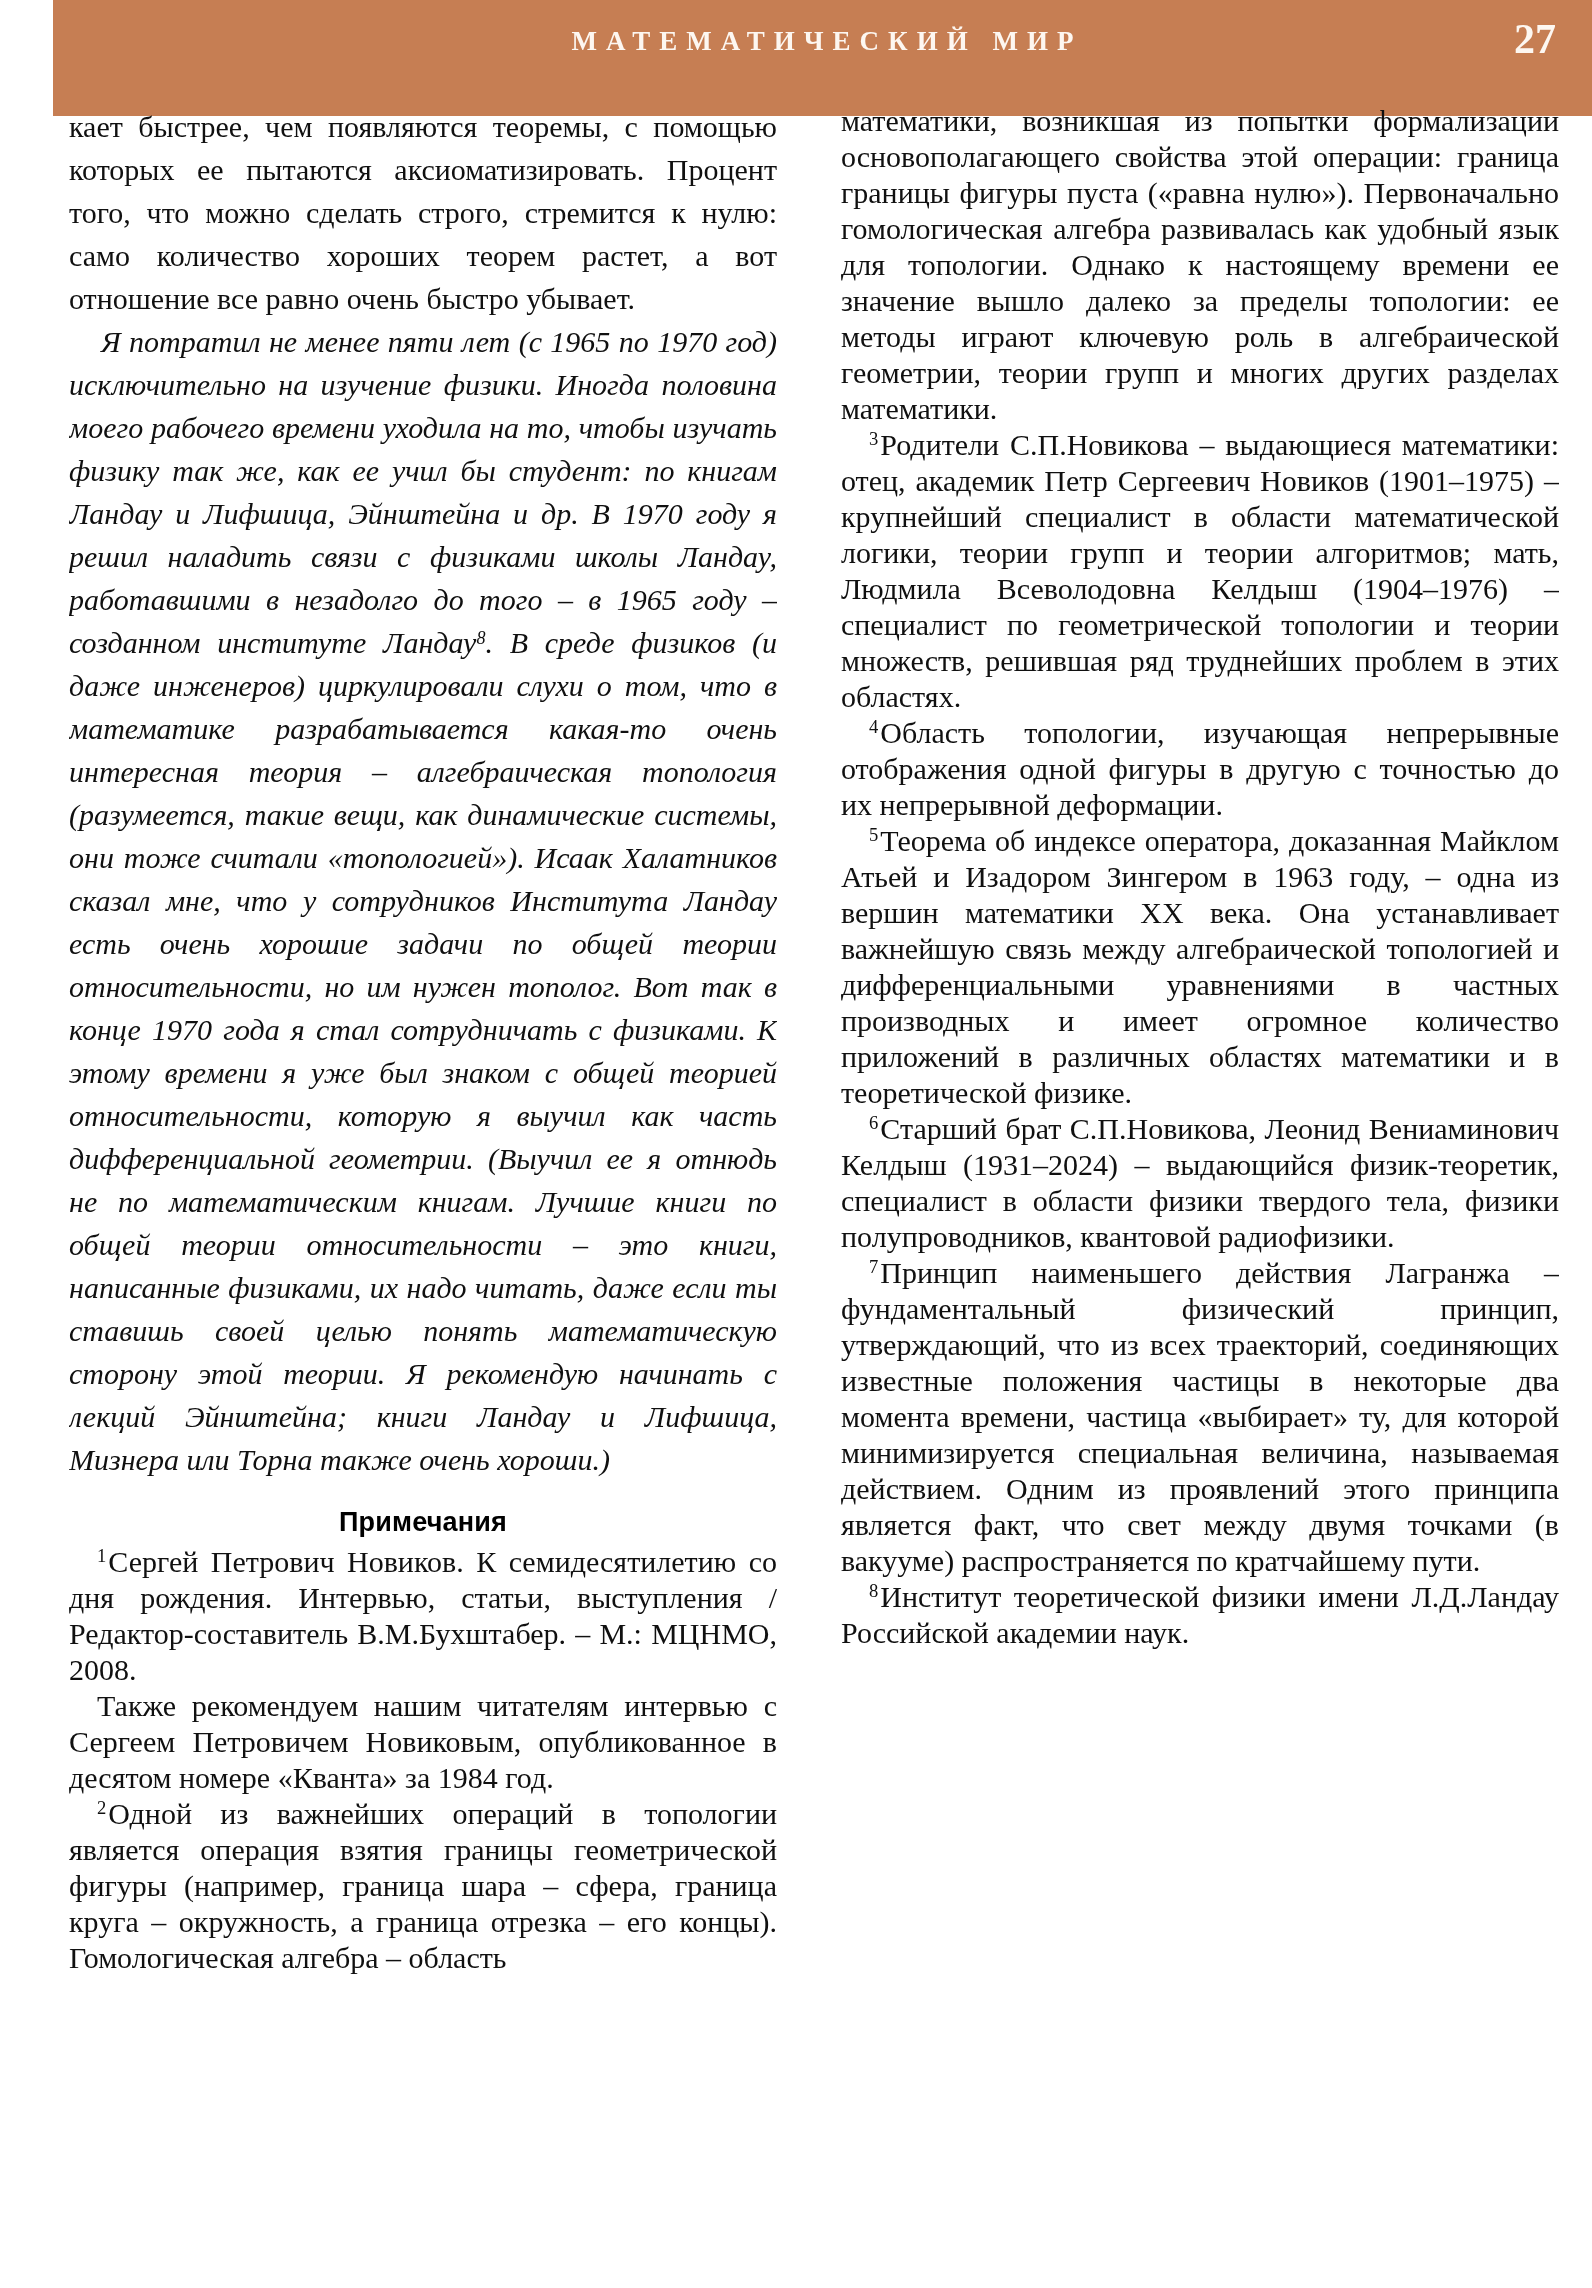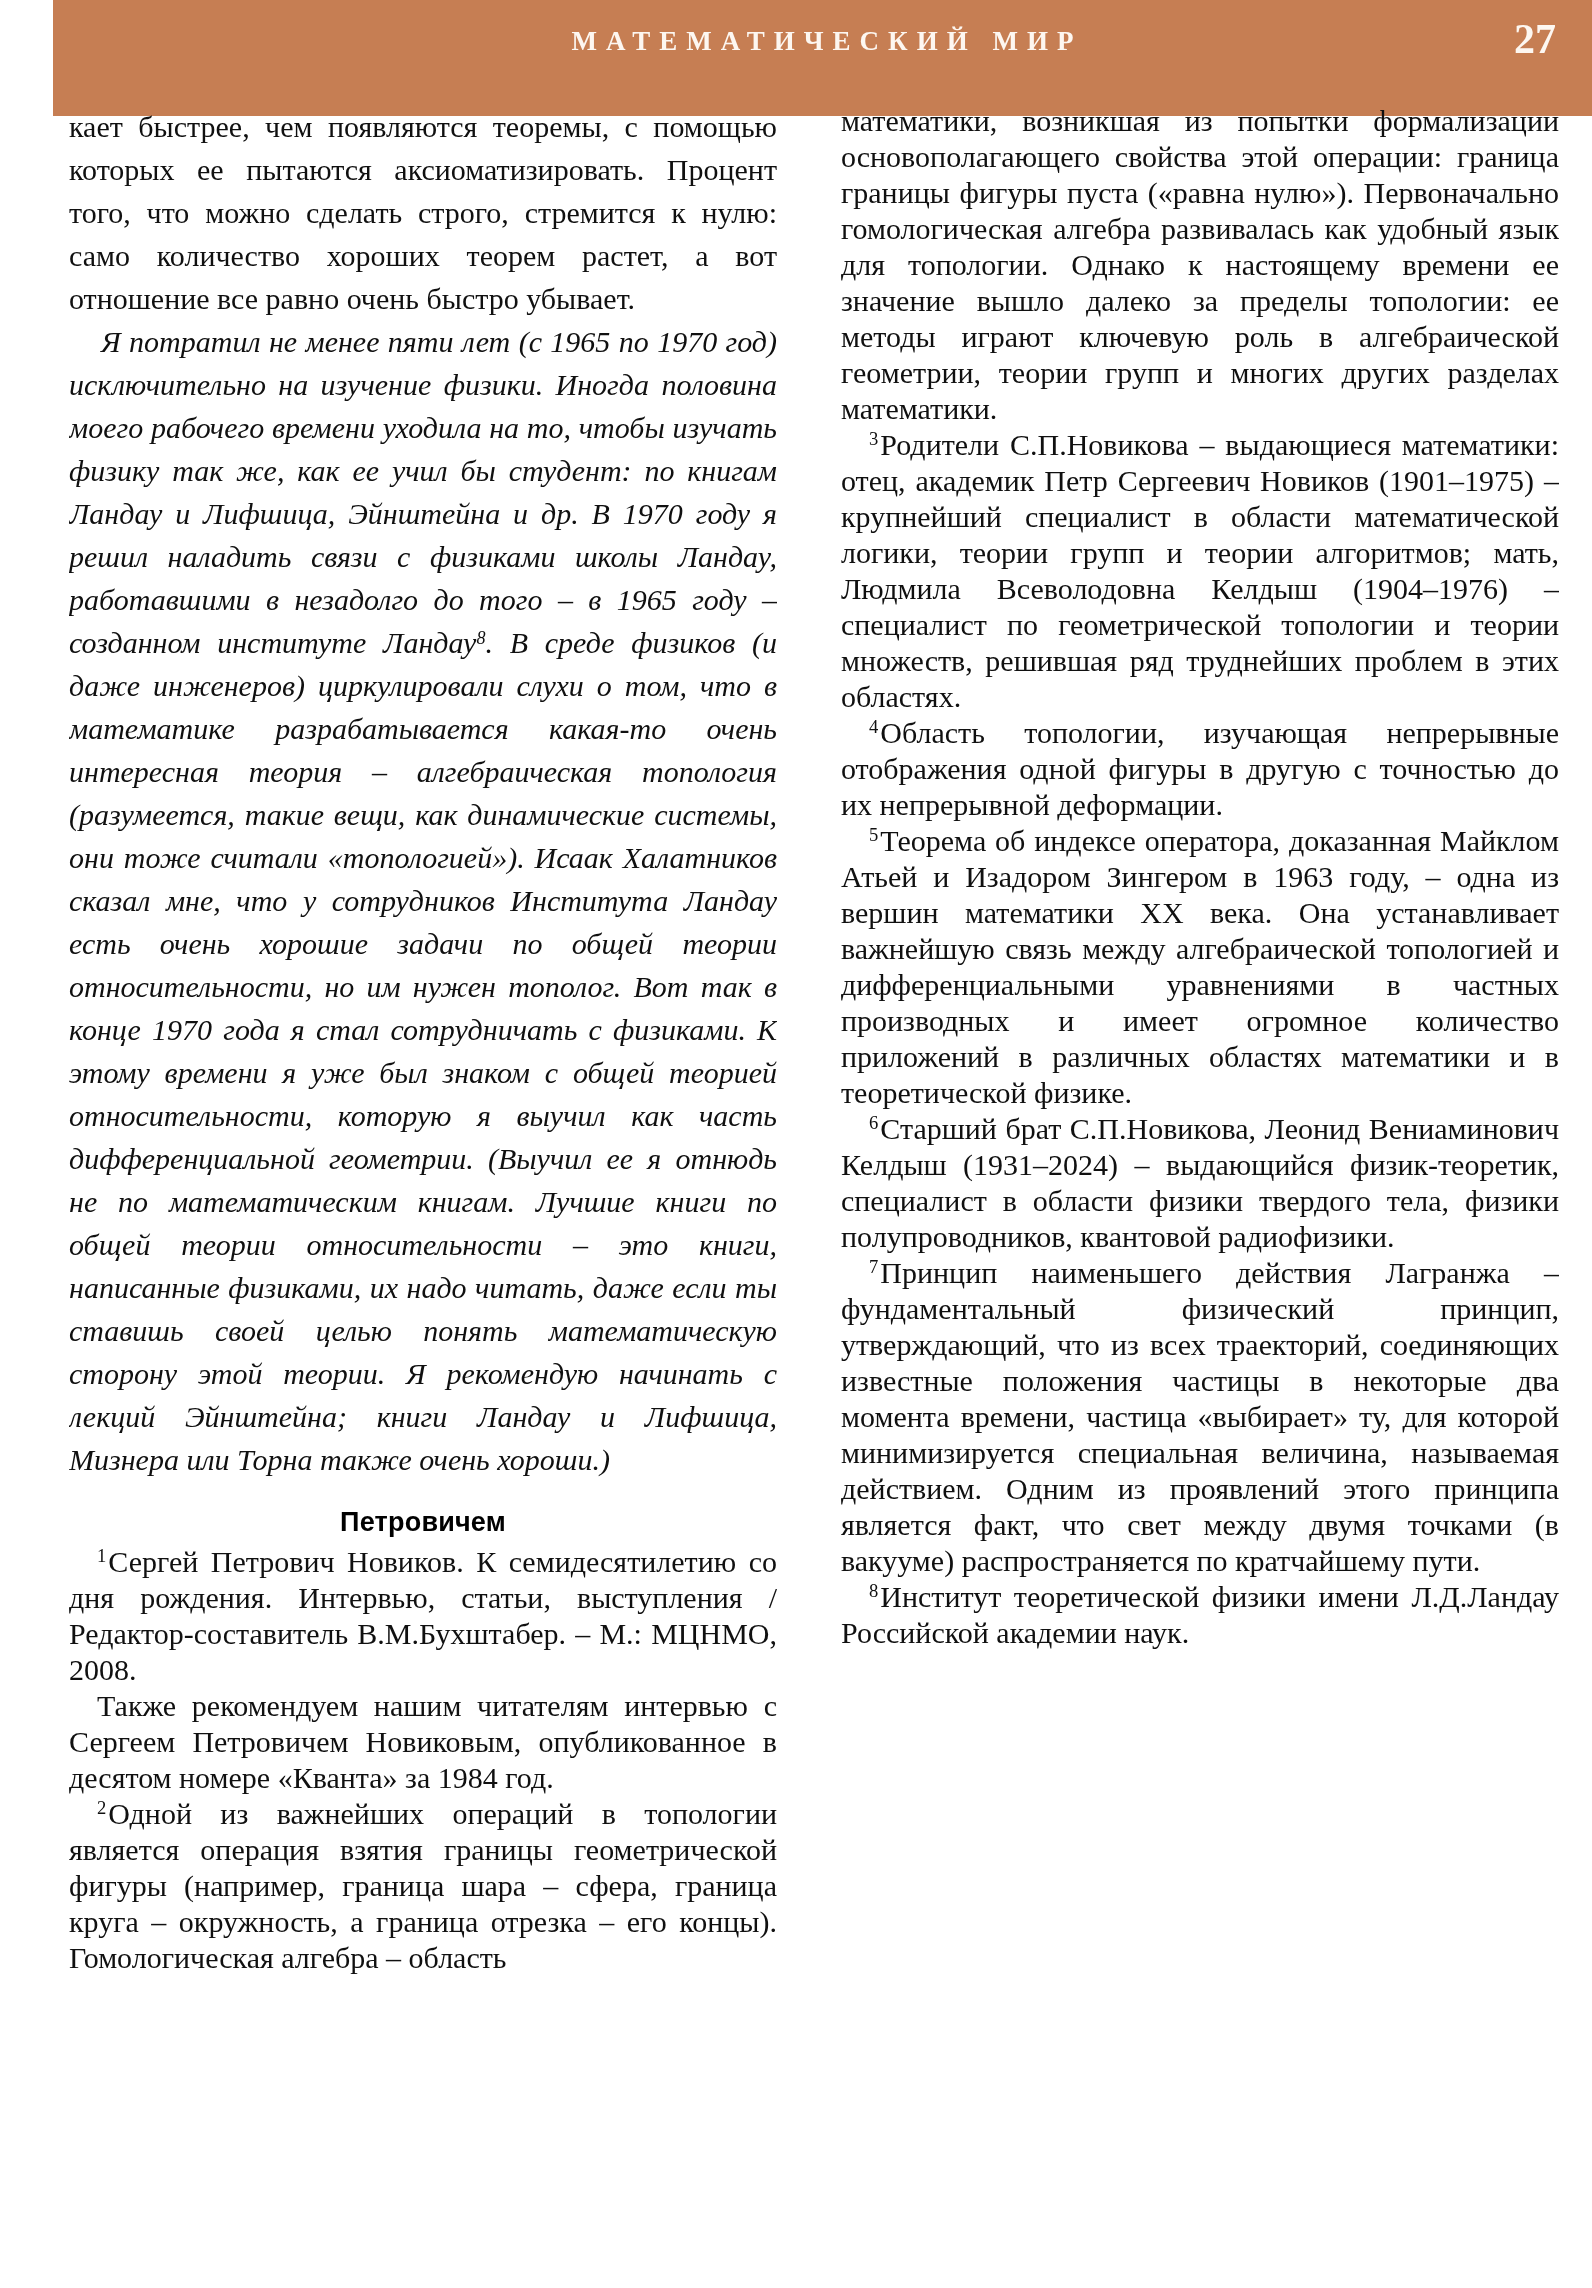--- a/index.html
+++ b/index.html
@@ -130,21 +130,21 @@
   </div>
 
   <div class="columns">
 
     <div class="col col-left">
 
       <p class="body-p first">кает быстрее, чем появляются теоремы, с помощью которых ее пытаются аксиоматизировать. Процент того, что можно сделать строго, стремится к нулю: само количество хороших теорем растет, а вот отношение все равно очень быстро убывает.</p>
 
       <p class="body-p indent"><span>Я потратил не менее пяти лет (с 1965 по 1970 год) исключительно на изучение физики. Иногда половина моего рабочего времени уходила на то, чтобы изучать физику так же, как ее учил бы студент: по книгам Ландау и Лифшица, Эйнштейна и др. В 1970 году я решил наладить связи с физиками школы Ландау, работавшими в незадолго до того – в 1965 году – созданном институте Ландау</span><sup class="fn-body">8</sup><span>. В среде физиков (и даже инженеров) циркулировали слухи о том, что в математике разрабатывается какая-то очень интересная теория – алгебраическая топология (разумеется, такие вещи, как динамические системы, они тоже считали «топологией»). Исаак Халатников сказал мне, что у сотрудников Института Ландау есть очень хорошие задачи по общей теории относительности, но им нужен тополог. Вот так в конце 1970 года я стал сотрудничать с физиками. К этому времени я уже был знаком с общей теорией относительности, которую я выучил как часть дифференциальной геометрии. (Выучил ее я отнюдь не по математическим книгам. Лучшие книги по общей теории относительности – это книги, написанные физиками, их надо читать, даже если ты ставишь своей целью понять математическую сторону этой теории. Я рекомендую начинать с лекций Эйнштейна; книги Ландау и Лифшица, Мизнера или Торна также очень хороши.)</span></p>
 
-      <div class="notes-heading">Петровичем</div>
+      <div class="notes-heading">Примечания</div>
 
       <p class="note-p"><sup class="fn">1</sup><span>Сергей Петрович Новиков. К семидесятилетию со дня рождения. Интервью, статьи, выступления / Редактор-составитель В.М.Бухштабер. – М.: МЦНМО, 2008.</span></p>
 
       <p class="note-p plain"><span>Также рекомендуем нашим читателям интервью с Сергеем Петровичем Новиковым, опубликованное в десятом номере «Кванта» за 1984 год.</span></p>
 
       <p class="note-p"><sup class="fn">2</sup><span>Одной из важнейших операций в топологии является операция взятия границы геометрической фигуры (например, граница шара – сфера, граница круга – окружность, а граница отрезка – его концы). Гомологическая алгебра – область</span></p>
 
     </div>
 
     <div class="col col-right">

